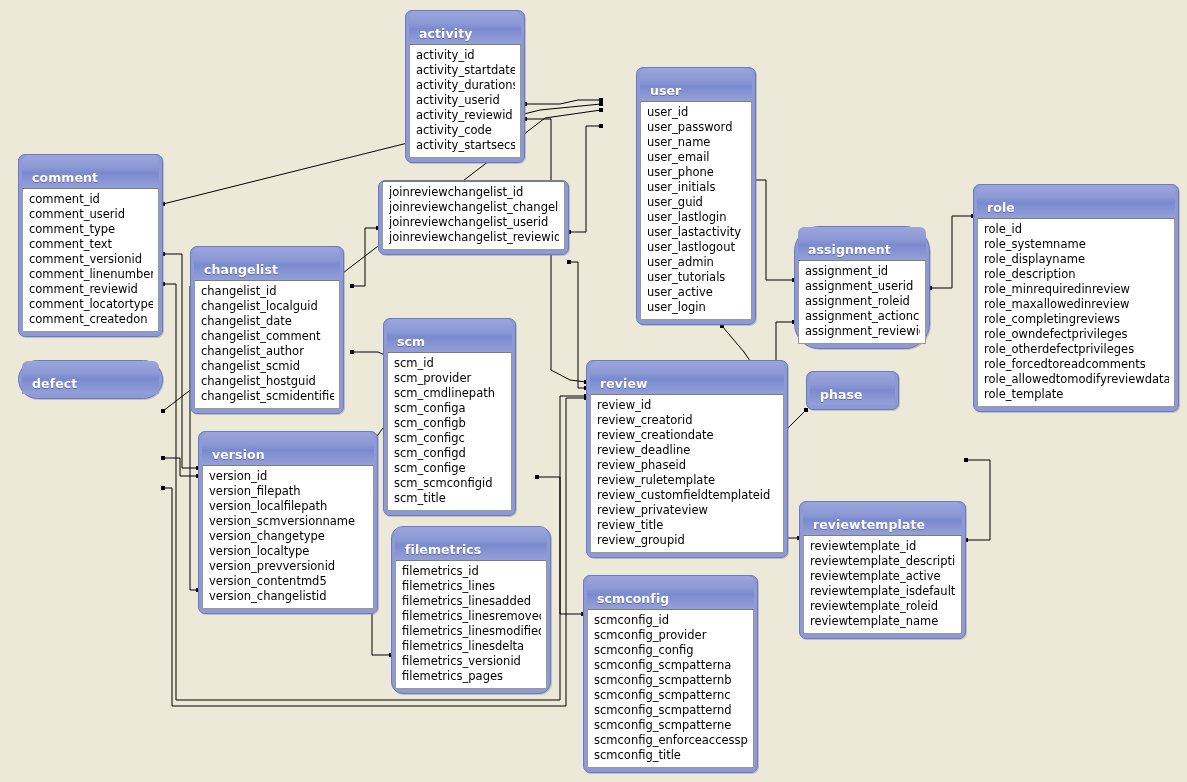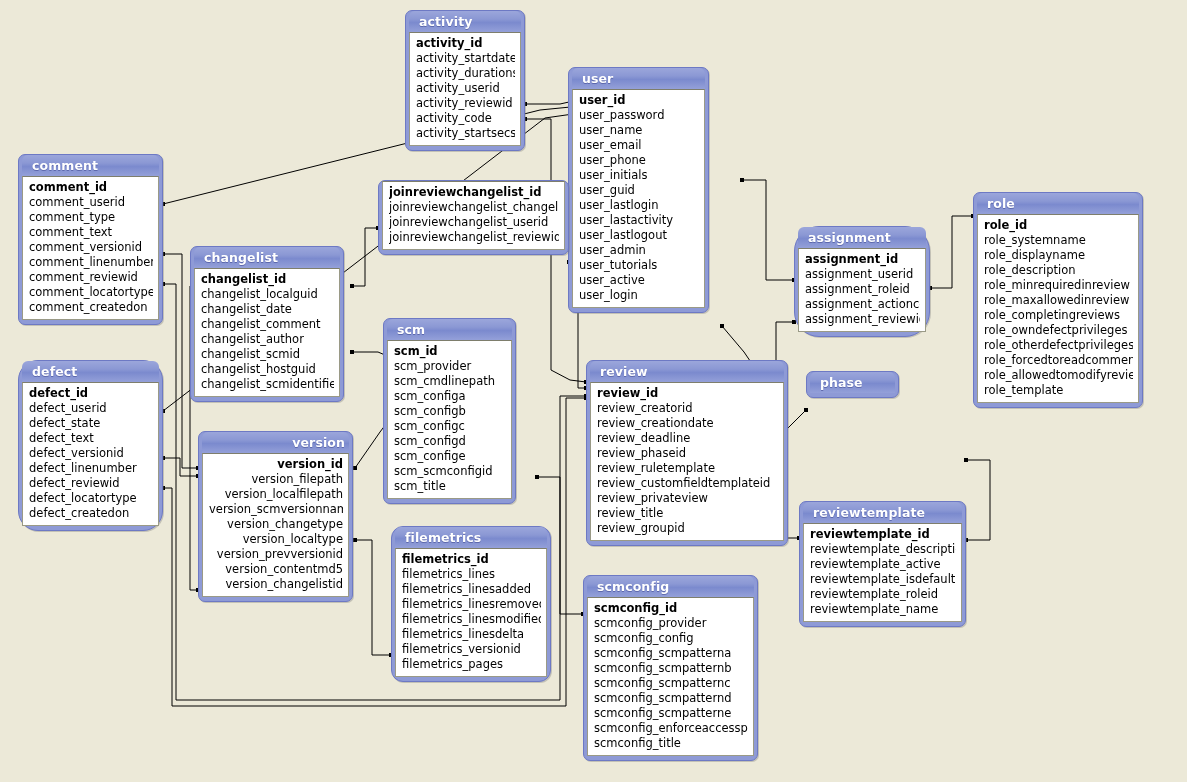--- a/index.html
+++ b/index.html
@@ -30,21 +30,21 @@
     box-sizing: border-box;
     background: #8e9ad6;
     border: 1px solid #6d79c4;
     border-radius: 7px;
     padding: 0 3px 4px 3px;
     box-shadow: 1px 1px 0 rgba(120,120,120,0.35);
   }
   .entity-title {
     height: 21px;
     line-height: 21px;
-    padding: 0 4px 0 10px;
+    padding: 12px 4px 0 10px;
     font-size: 12.5px;
     font-weight: bold;
     color: #ffffff;
     text-shadow: 0 1px 0 rgba(60,70,140,0.55);
     background: linear-gradient(to bottom,
         #9ba6db 0%, #8b98d4 38%, #7b8ace 55%, #94a0d9 100%);
     border-radius: 6px 6px 0 0;
     letter-spacing: 0.1px;
     white-space: nowrap;
     overflow: hidden;
@@ -57,21 +57,21 @@
     min-height: 10px;
   }
   .attr {
     font-size: 11.5px;
     line-height: 15px;
     color: #000000;
     white-space: nowrap;
     overflow: hidden;
   }
   .attr.pk {
-    font-weight: bold;
+    font-weight: normal;
   }
 </style>
 </head>
 <body>
 
 <div id="canvas">
   <svg id="edges" viewBox="0 0 1187 782" width="1187" height="782">
       <polyline points="163,204 540,110 601,104" fill="none" stroke="#000000" stroke-width="1"></polyline>
       <rect x="161" y="202" width="4" height="4" fill="#000000"></rect>
       <rect x="599" y="102" width="4" height="4" fill="#000000"></rect>
@@ -148,21 +148,21 @@
         <div class="entity-body">
           <div class="attr pk">activity_id</div>
           <div class="attr">activity_startdate</div>
           <div class="attr">activity_durationsecs</div>
           <div class="attr">activity_userid</div>
           <div class="attr">activity_reviewid</div>
           <div class="attr">activity_code</div>
           <div class="attr">activity_startsecs</div>
         </div>
       </div>
-      <div class="entity" style="left: 568px; top: 67px; width: 141px;">
+      <div class="entity" style="left: 636px; top: 67px; width: 120px;">
         <div class="entity-title">user</div>
         <div class="entity-body">
           <div class="attr pk">user_id</div>
           <div class="attr">user_password</div>
           <div class="attr">user_name</div>
           <div class="attr">user_email</div>
           <div class="attr">user_phone</div>
           <div class="attr">user_initials</div>
           <div class="attr">user_guid</div>
           <div class="attr">user_lastlogin</div>
@@ -189,21 +189,21 @@
         </div>
       </div>
       <div class="entity" style="left: 378px; top: 180px; width: 191px;">
         <div class="entity-body">
           <div class="attr pk">joinreviewchangelist_id</div>
           <div class="attr">joinreviewchangelist_changelistid</div>
           <div class="attr">joinreviewchangelist_userid</div>
           <div class="attr">joinreviewchangelist_reviewid</div>
         </div>
       </div>
-      <div class="entity" style="left: 973px; top: 192px; width: 170px;">
+      <div class="entity" style="left: 973px; top: 184px; width: 206px;">
         <div class="entity-title">role</div>
         <div class="entity-body">
           <div class="attr pk">role_id</div>
           <div class="attr">role_systemname</div>
           <div class="attr">role_displayname</div>
           <div class="attr">role_description</div>
           <div class="attr">role_minrequiredinreview</div>
           <div class="attr">role_maxallowedinreview</div>
           <div class="attr">role_completingreviews</div>
           <div class="attr">role_owndefectprivileges</div>
@@ -246,51 +246,40 @@
           <div class="attr">scm_configb</div>
           <div class="attr">scm_configc</div>
           <div class="attr">scm_configd</div>
           <div class="attr">scm_confige</div>
           <div class="attr">scm_scmconfigid</div>
           <div class="attr">scm_title</div>
         </div>
       </div>
       <div class="entity" style="left: 18px; top: 360px; width: 145px; border-radius: 20px;">
         <div class="entity-title">defect</div>
-        <div class="entity-body">
-          <div class="attr pk">defect_id</div>
-          <div class="attr">defect_userid</div>
-          <div class="attr">defect_state</div>
-          <div class="attr">defect_text</div>
-          <div class="attr">defect_versionid</div>
-          <div class="attr">defect_linenumber</div>
-          <div class="attr">defect_reviewid</div>
-          <div class="attr">defect_locatortype</div>
-          <div class="attr">defect_createdon</div>
-        </div>
       </div>
       <div class="entity" style="left: 586px; top: 360px; width: 202px;">
         <div class="entity-title">review</div>
         <div class="entity-body">
           <div class="attr pk">review_id</div>
           <div class="attr">review_creatorid</div>
           <div class="attr">review_creationdate</div>
           <div class="attr">review_deadline</div>
           <div class="attr">review_phaseid</div>
           <div class="attr">review_ruletemplate</div>
           <div class="attr">review_customfieldtemplateid</div>
           <div class="attr">review_privateview</div>
           <div class="attr">review_title</div>
           <div class="attr">review_groupid</div>
         </div>
       </div>
       <div class="entity" style="left: 806px; top: 371px; width: 93px;">
         <div class="entity-title">phase</div>
       </div>
-      <div class="entity" style="left: 198px; top: 431px; width: 155px; text-align: right;">
+      <div class="entity" style="left: 198px; top: 431px; width: 180px;">
         <div class="entity-title">version</div>
         <div class="entity-body">
           <div class="attr pk">version_id</div>
           <div class="attr">version_filepath</div>
           <div class="attr">version_localfilepath</div>
           <div class="attr">version_scmversionname</div>
           <div class="attr">version_changetype</div>
           <div class="attr">version_localtype</div>
           <div class="attr">version_prevversionid</div>
           <div class="attr">version_contentmd5</div>

